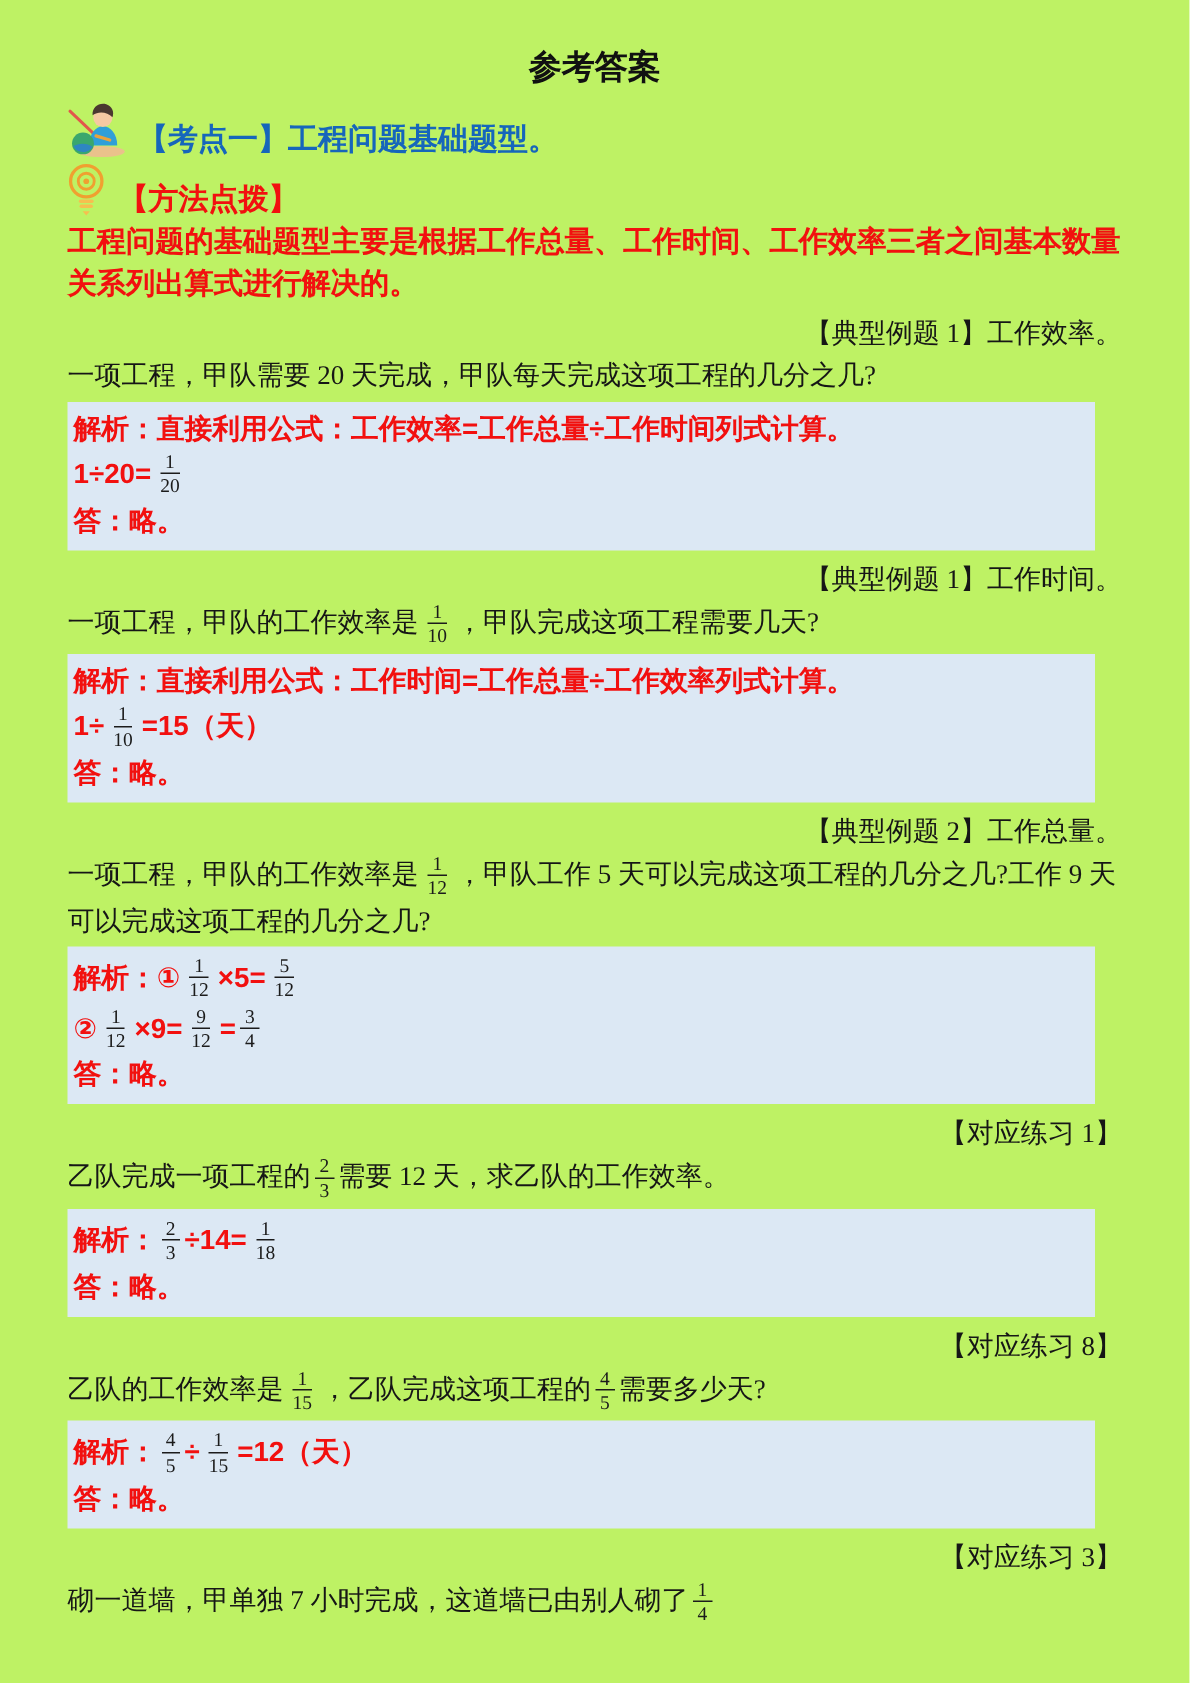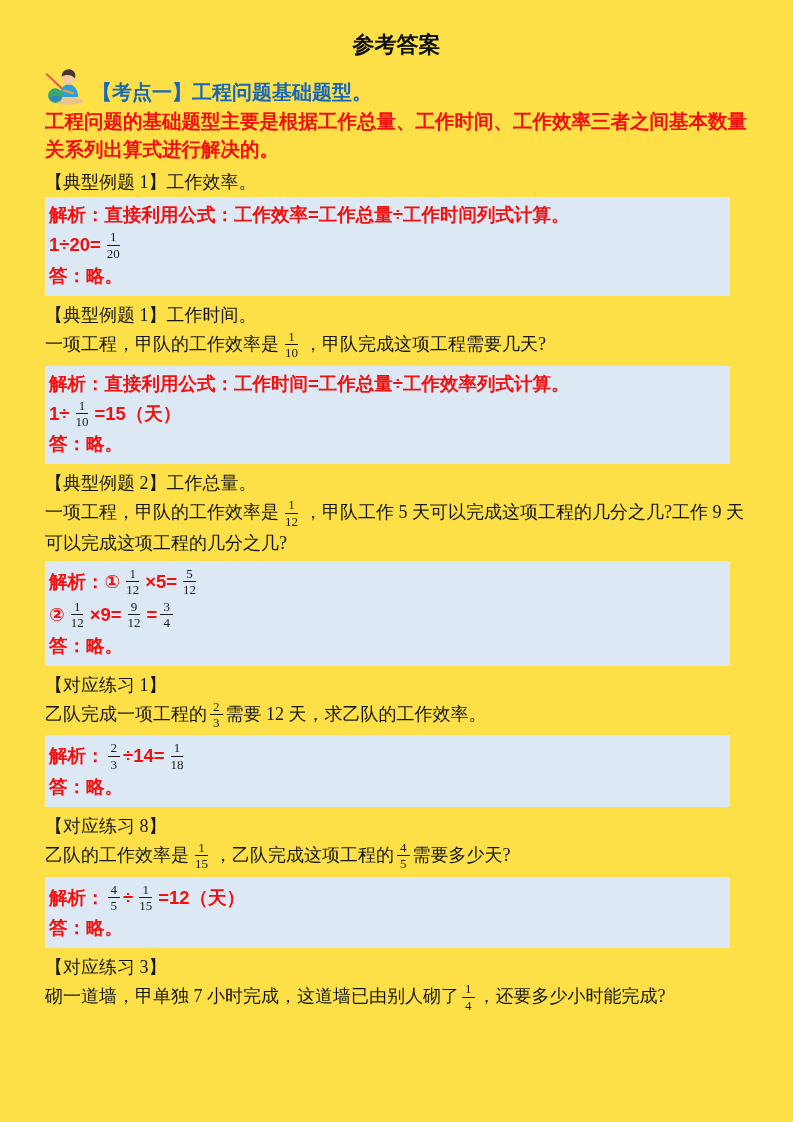--- a/index.html
+++ b/index.html
@@ -1,21 +1,21 @@
 <!DOCTYPE html>
 <html style="--heading-blue: #1666bb; --text-red: #f2100f; --solution-box-bg: #dce8f4;"><head>
 <meta charset="utf-8">
 <style>
   * { box-sizing: border-box; }
   html, body { margin: 0; padding: 0; background: #ffffff; }
   .page {
     position: relative;
     width: 793px; height: 1122px;
     margin: 0 auto;
-    background: #fde047;
+    background: #bef264;
     padding: 30px 45px 20px 45px;
     overflow: hidden;
     font-family: "Liberation Serif", "DejaVu Serif", serif;
     color: #151515;
   }
   .title {
     margin: 0 0 6px 0;
     text-align: center;
     font-size: 22px;
     font-weight: bold;
@@ -33,21 +33,21 @@
     font-size: 20px; font-weight: bold;
     font-family: "Liberation Sans", "DejaVu Sans", sans-serif;
   }
   .note {
     margin: 2px 0 6px 0;
     color: var(--text-red, #f2100f);
     font-size: 19.5px; font-weight: bold;
     line-height: 1.42;
     font-family: "Liberation Sans", "DejaVu Sans", sans-serif;
   }
-  .h-black { margin: 7px 0 3px 0; font-size: 18px; color: #161616; }
+  .h-black { margin: 7px 0 3px 0; font-size: 18px; color: #161616; text-align: right; }
   .q { margin: 3px 0 4px 0; font-size: 18px; line-height: 1.48; color: #161616; }
   .sbox {
     background: var(--solution-box-bg, #dce8f4);
     padding: 4px 8px 5px 4px;
     margin: 3px 18px 4px 0;
   }
   .sol {
     margin: 2px 0;
     color: var(--text-red, #f2100f);
     font-size: 18.5px; font-weight: bold;
@@ -87,25 +87,39 @@
         <circle cx="28" cy="12.5" r="7" fill="#f6c9a2"></circle>
         <path d="M20.5 11c-.5-6 5-9.5 10-8 4.5 1.5 6 6 4.5 9.5-3.5-3.5-9.5-5-14.5-1.5z" fill="#4a3830"></path>
         <circle cx="13.5" cy="31.5" r="8" fill="#3aa76d"></circle>
         <path d="M6.5 33.5c4-2.5 10-2.5 14 .5a8 8 0 0 1-14-.5z" fill="#2e86c1"></path>
         <path d="M23 26 L33 29" stroke="#e8a33d" stroke-width="2.4" stroke-linecap="round"></path>
       </svg>
     </span>
     <span class="h-blue">【考点一】工程问题基础题型。</span>
   </div>
 
+  <div class="hrow">
+    <span class="icon">
+      <svg width="29" height="38" viewBox="0 0 30 40">
+        <circle cx="15" cy="13.5" r="11" fill="none" stroke="#f0a030" stroke-width="2.3"></circle>
+        <circle cx="15" cy="13.5" r="5.6" fill="none" stroke="#f0a030" stroke-width="2"></circle>
+        <circle cx="15" cy="13.5" r="2" fill="#f0a030"></circle>
+        <path d="M11 27.5h8" stroke="#f6bf4f" stroke-width="2.4" stroke-linecap="round"></path>
+        <path d="M11.5 31h7" stroke="#f6bf4f" stroke-width="2.4" stroke-linecap="round"></path>
+        <path d="M12.5 34.5l2.5 3 2.5-3z" fill="#f6bf4f"></path>
+      </svg>
+    </span>
+    <span class="h-red">【方法点拨】</span>
+  </div>
 
   <p class="note">工程问题的基础题型主要是根据工作总量、工作时间、工作效率三者之间基本数量关系列出算式进行解决的。</p>
 
   <section>
     <p class="h-black">【典型例题 1】工作效率。</p>
+    <p class="q"><span class="run">一项工程，甲队需要 20 天完成，甲队每天完成这项工程的几分之几?</span></p>
     <div class="sbox">
       <p class="sol"><span class="run">解析：直接利用公式：工作效率=工作总量÷工作时间列式计算。</span></p>
       <p class="sol"><span class="run">1÷20=</span><span class="frac">
             <span class="num">1</span>
             <span class="den">20</span>
           </span></p>
       <p class="sol"><span class="run">答：略。</span></p>
     </div>
   </section>
 
@@ -190,16 +204,16 @@
           </span><span class="run">=12（天）</span></p>
       <p class="sol"><span class="run">答：略。</span></p>
     </div>
   </section>
 
   <section>
     <p class="h-black">【对应练习 3】</p>
     <p class="q"><span class="run">砌一道墙，甲单独 7 小时完成，这道墙已由别人砌了</span><span class="frac">
           <span class="num">1</span>
           <span class="den">4</span>
-        </span><span class="run">，还要多少小时能完成?</span></p>
+        </span></p>
   </section>
 
 </div>
 
 </body></html>

